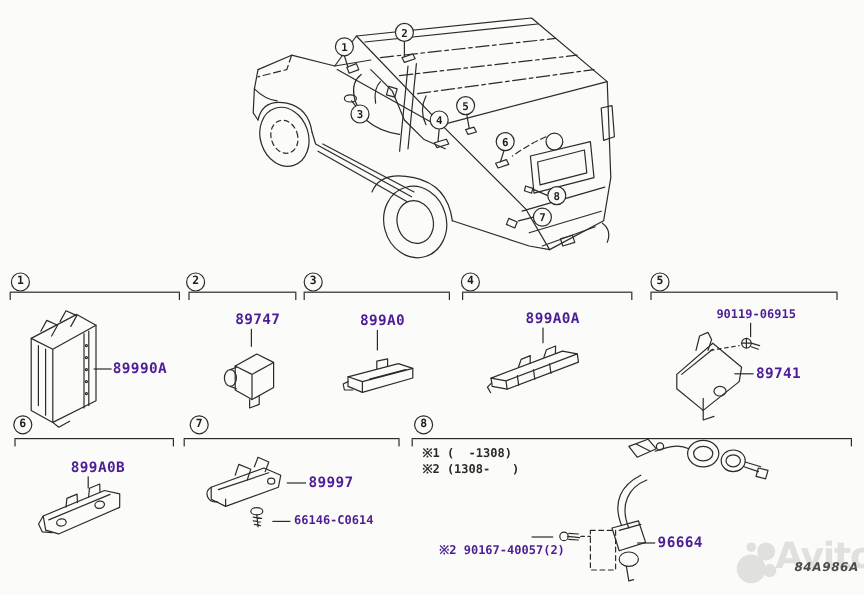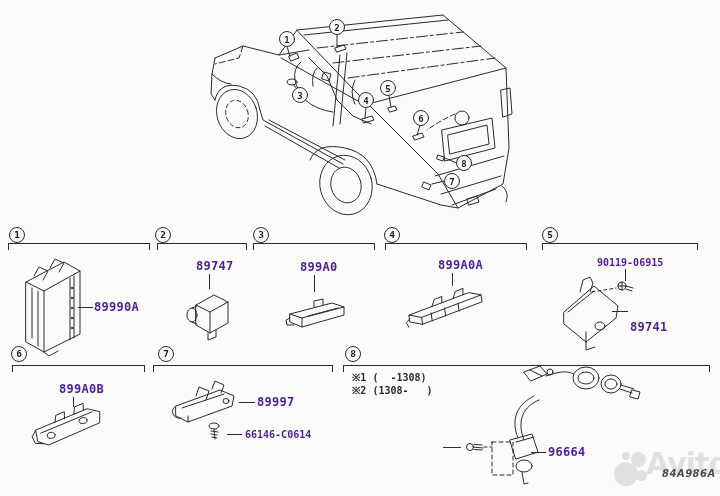--- a/index.html
+++ b/index.html
@@ -226,21 +226,21 @@
       <path d="M8,46 L38,20 L62,40 L60,52 L30,76 L8,58 Z"></path>
       <path d="M12,46 L38,25 M30,76 L30,66"></path>
       <ellipse cx="44" cy="60" rx="5" ry="4"></ellipse>
       <path d="M30,76 l0,8 l9,-3"></path>
       <path d="M36,26 L60,22" stroke-dasharray="3 3"></path>
       <circle cx="66" cy="20" r="4"></circle>
       <path d="M66,16 l0,8 M62,20 l8,0 M70,20 l7,2 M70,23 l6,2"></path>
     </g>
   </svg>
   <div class="leader h" style="left:612px;top:311px;width:16px;"></div>
-  <div class="part-label" style="left:630px;top:320px;">89741</div>
+  <div class="part-label" style="left:630px;top:304px;">89741</div>
 
   <div class="part-label" style="left:59px;top:382px;">899A0B</div>
   <div class="leader v" style="left:73px;top:397px;height:10px;"></div>
   <svg style="left:26px;top:396px;" width="88" height="62" viewBox="0 0 88 62">
     <g class="line" transform="rotate(-10 44 31)">
       <path d="M10,28 L64,16 L76,21 L74,32 L20,45 L10,40 Z"></path>
       <path d="M10,28 l-5,6 l2,7 l8,2"></path>
       <path d="M30,24 l2,-7 l9,-2 l-1,7 M50,19 l2,-7 l9,-2 l-1,7"></path>
       <ellipse cx="24" cy="36" rx="4" ry="3"></ellipse>
       <ellipse cx="58" cy="27" rx="4" ry="3"></ellipse>
@@ -259,20 +259,21 @@
       <path d="M48,55 l1,10 M45,57 l7,1 M45,60 l6,1 M46,63 l5,1"></path>
     </g>
   </svg>
   <div class="leader h" style="left:239px;top:402px;width:16px;"></div>
   <div class="part-label" style="left:257px;top:395px;">89997</div>
   <div class="leader h" style="left:227px;top:434px;width:15px;"></div>
   <div class="part-label small" style="left:245px;top:429px;">66146-C0614</div>
 
   <div class="note-label" style="left:352px;top:370px;">※1 (  -1308)</div>
   <div class="note-label" style="left:352px;top:383px;">※2 (1308-   )</div>
+  <div class="part-label small" style="left:366px;top:451px;">※2 90167-40057(2)</div>
   <div class="leader h" style="left:443px;top:447px;width:18px;"></div>
   <svg style="left:460px;top:356px;" width="185" height="134" viewBox="0 0 185 134">
     <g class="line">
 
       <circle cx="10" cy="91" r="3.5"></circle>
       <path d="M13,91 l10,1 M14,88.5 l8,0.5 M14,93.5 l8,0.5"></path>
       <path d="M24,91 L32,91" stroke-dasharray="3 3"></path>
 
       <rect x="32" y="86" width="21" height="33" stroke-dasharray="4 3"></rect>
 

